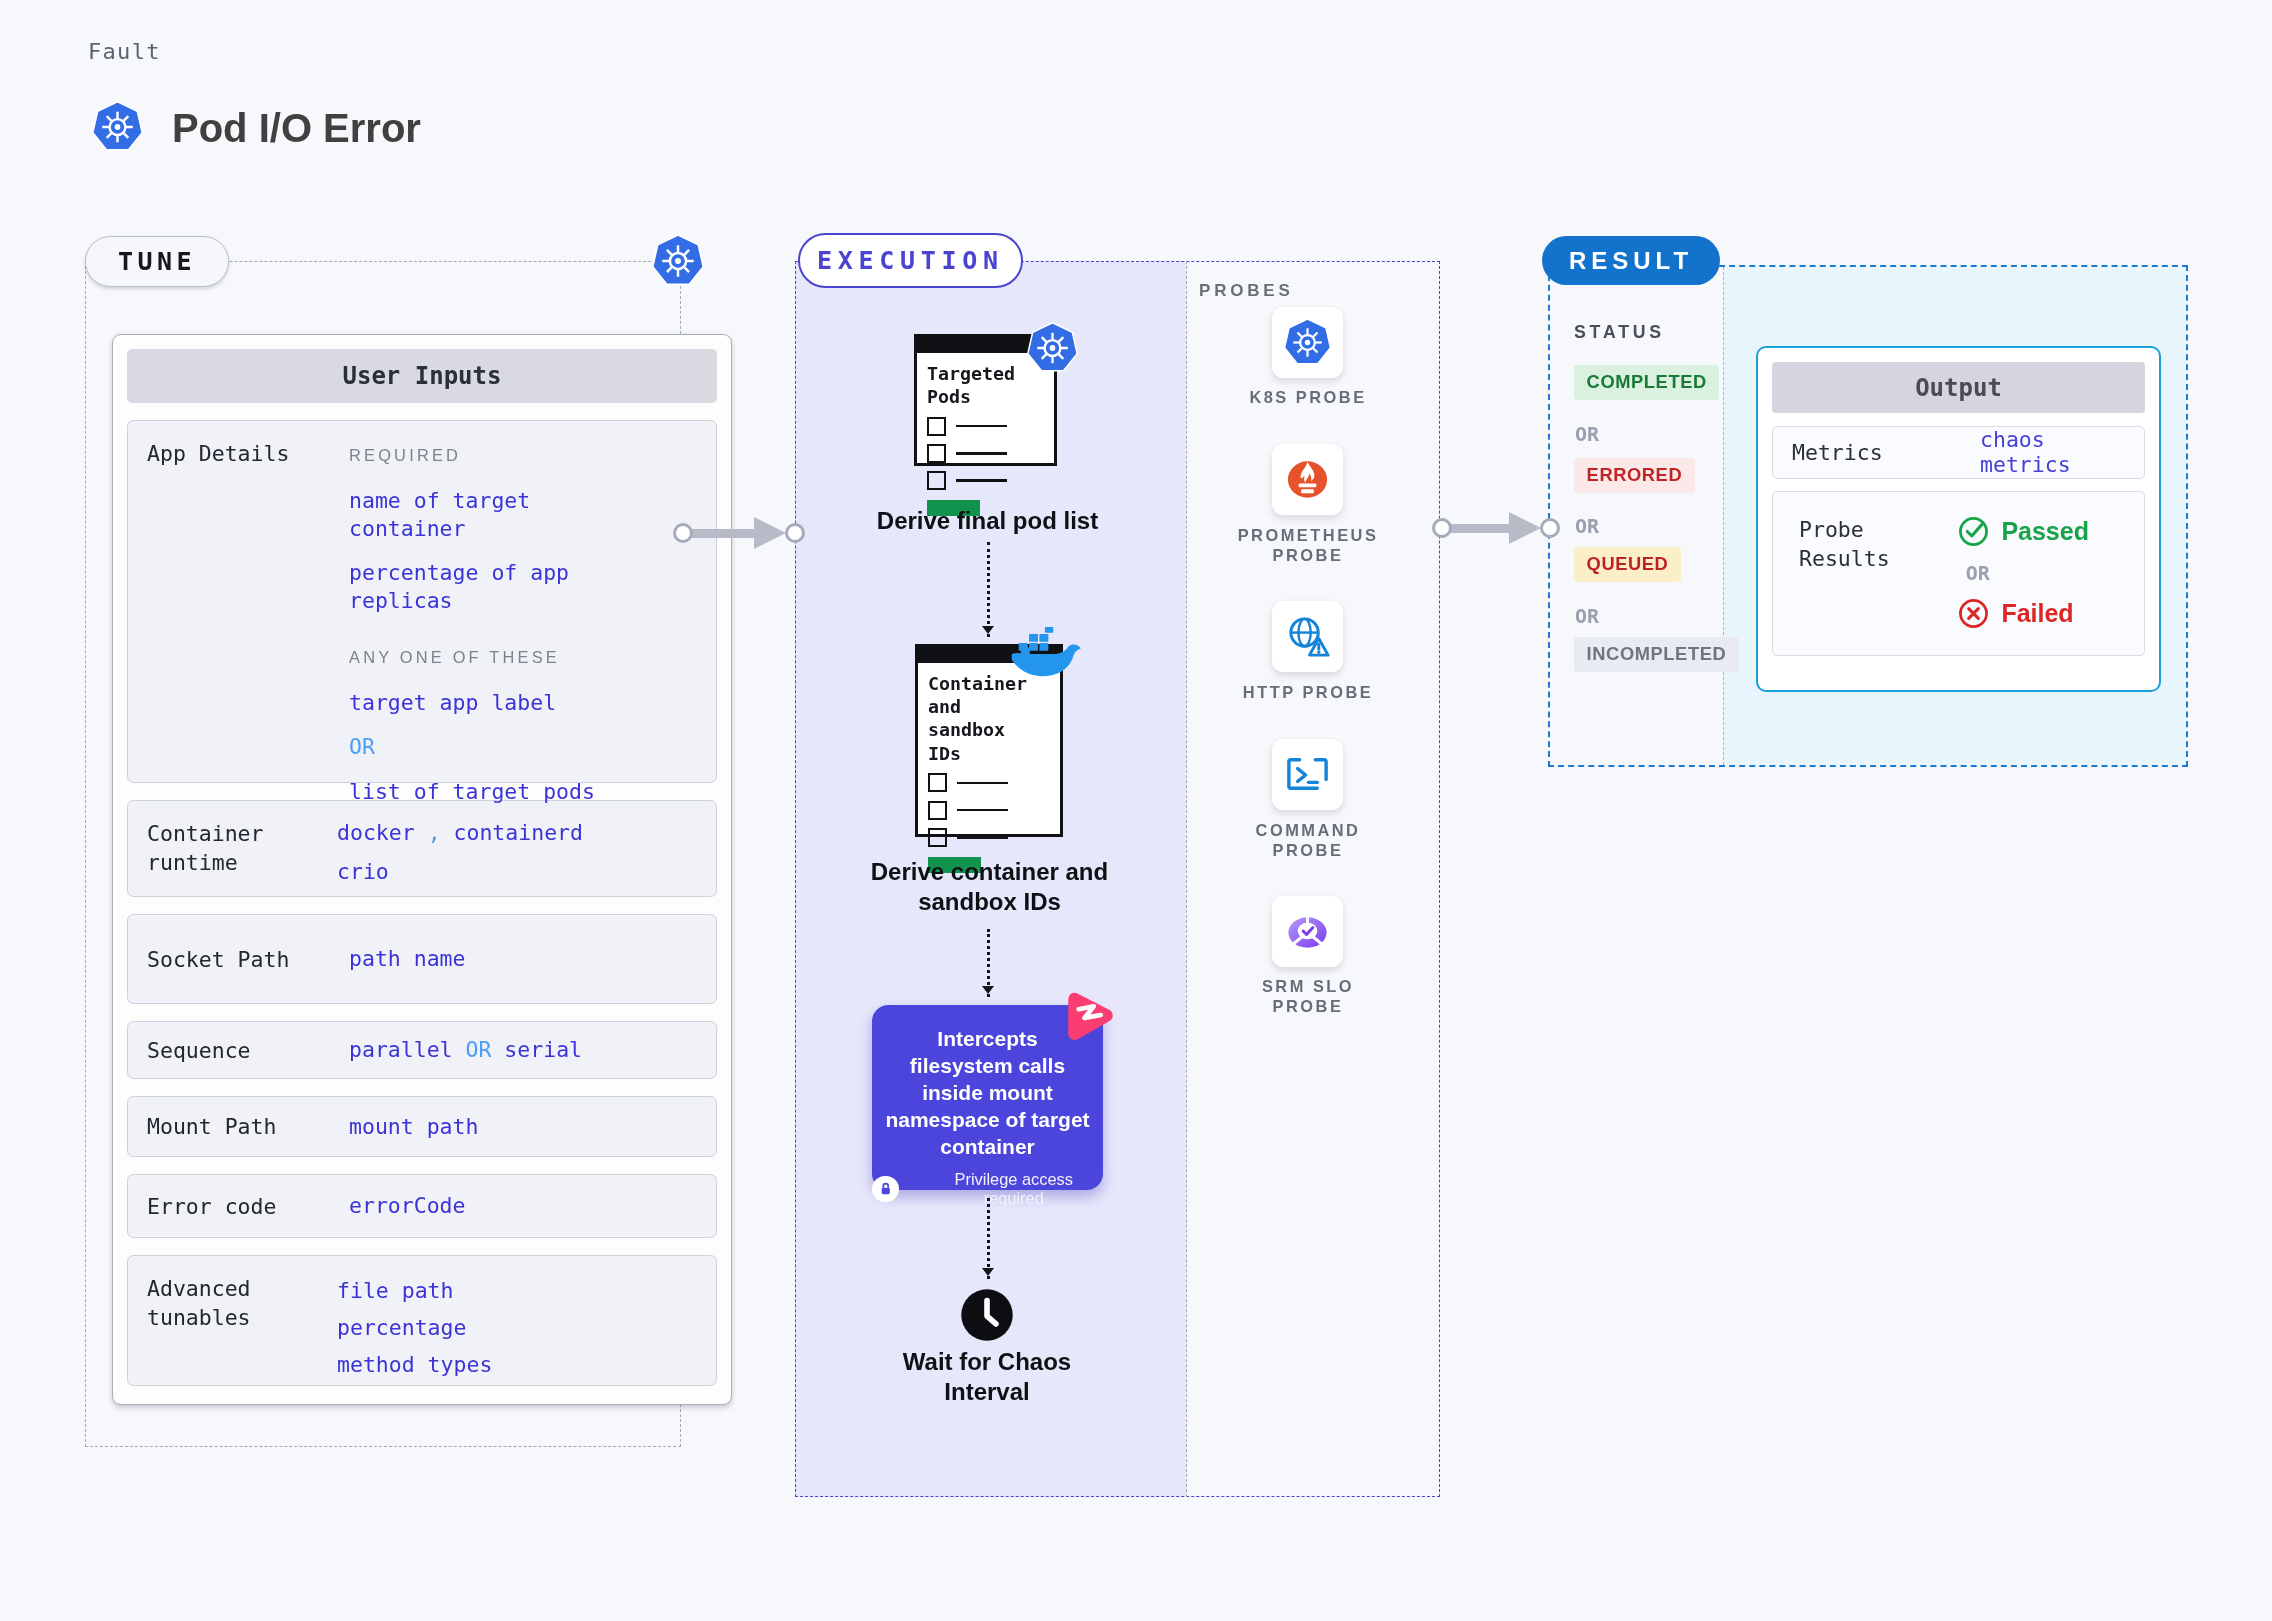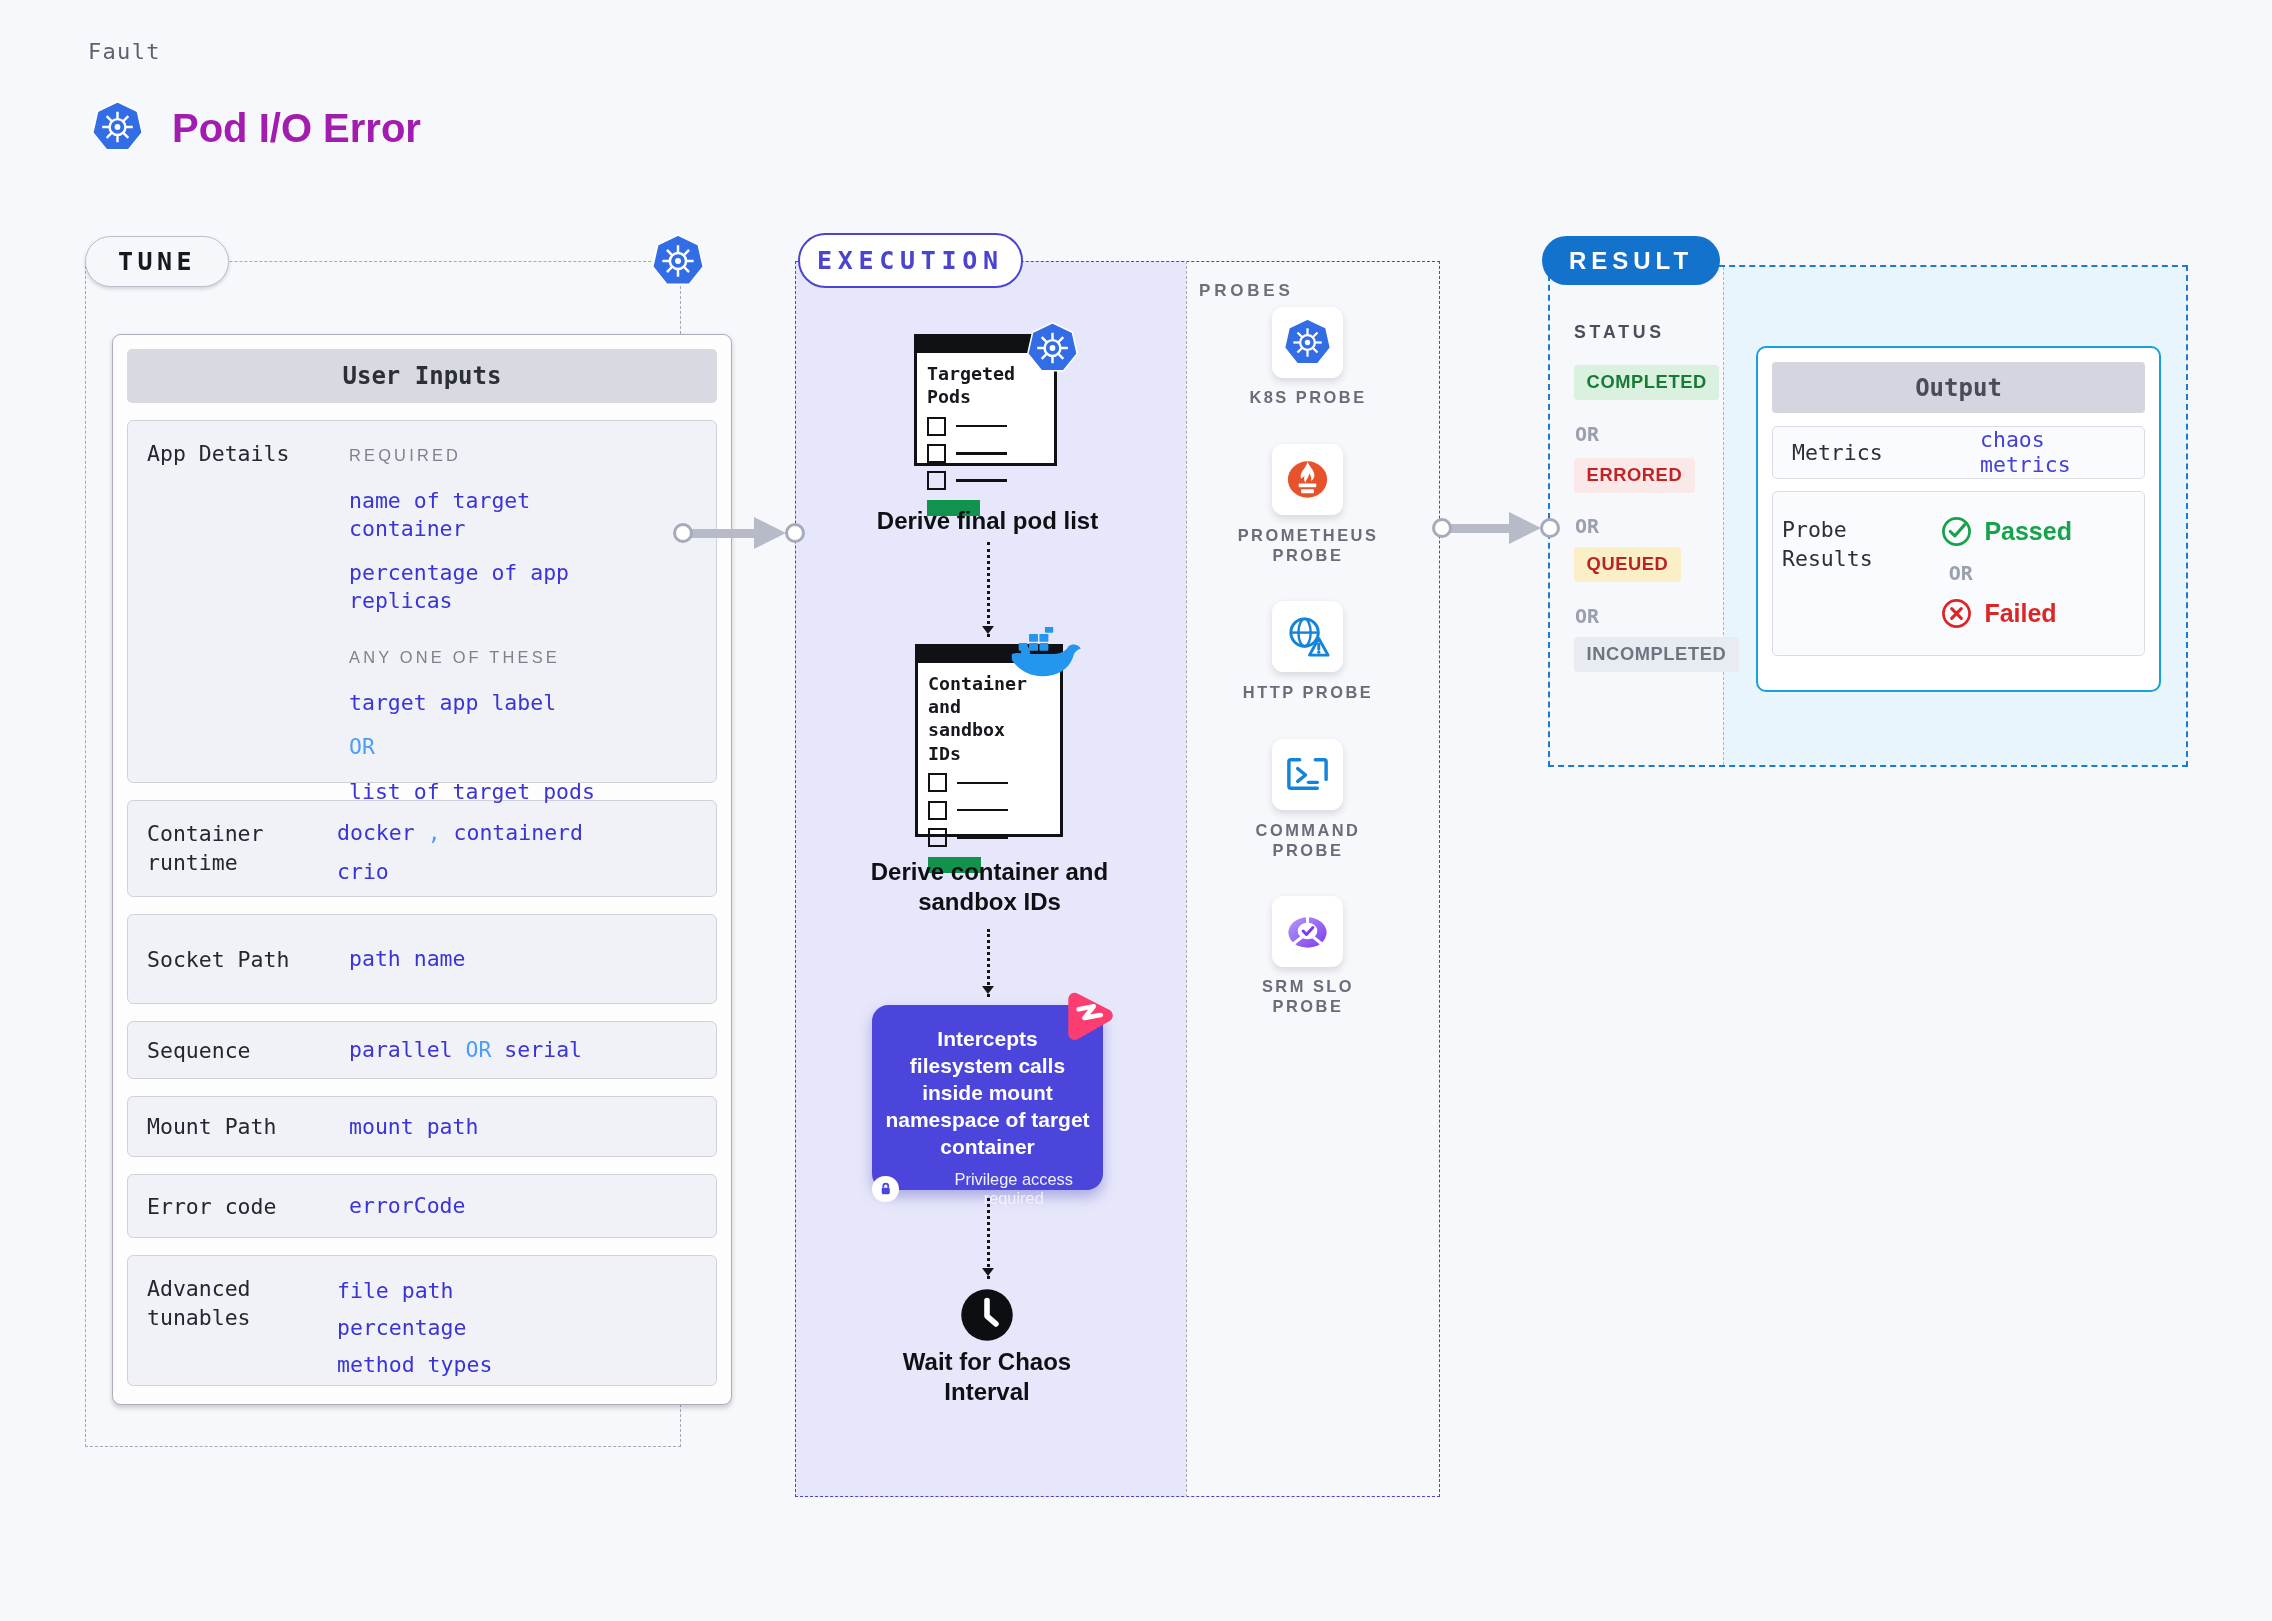--- a/index.html
+++ b/index.html
@@ -3,21 +3,21 @@
 <meta charset="utf-8">
 <style>
   html,body{margin:0;padding:0;background:#f7f8fb;}
   .canvas{position:relative;width:2273px;height:1622px;background:#f7f8fb;overflow:hidden;
           font-family:"Liberation Sans","DejaVu Sans",sans-serif;color:#16181d;}
   .mono{font-family:"DejaVu Sans Mono","Liberation Mono",monospace;}
   .abs{position:absolute;}
 
   
   .eyebrow{left:88px;top:39px;font-size:22px;color:#5b6270;letter-spacing:1.3px;}
-  .page-title{left:172px;top:106px;font-size:40px;font-weight:bold;color:#a21caf;}
+  .page-title{left:172px;top:106px;font-size:40px;font-weight:bold;color:#404040;}
   .header-logo{left:91px;top:100px;width:53px;height:54px;}
 
   
   .pill{display:flex;align-items:center;justify-content:center;border-radius:38px;z-index:6;}
   .pill-tune{left:85px;top:236px;width:142px;height:49px;background:#f6f7fa;border:1.9px solid #b9bec9;
              font-size:25px;font-weight:bold;letter-spacing:4.4px;color:#16181d;box-shadow:0 1.9px 3.8px rgba(40,44,63,.18);}
   .pill-exec{left:798px;top:233px;width:221px;height:51px;background:#ffffff;border:2.5px solid #4a44d0;
              font-size:25px;font-weight:bold;letter-spacing:5.7px;color:#4a44d0;}
   .pill-result{left:1542px;top:236px;width:178px;height:49px;background:#1272cc;color:#fff;
                font-size:24px;font-weight:bold;letter-spacing:5px;}
@@ -99,21 +99,21 @@
   .or-gray{font-size:20px;font-weight:bold;color:#9aa0af;z-index:2;}
 
   .output-card{left:1756px;top:346px;width:405px;height:346px;background:#fff;border:2.5px solid #18a0dd;border-radius:10px;
                z-index:3;box-sizing:border-box;padding:14px;}
   .output-header{height:51px;background:#d5d5e0;border-radius:3.8px;display:flex;align-items:center;justify-content:center;
                  font-size:24px;font-weight:bold;color:#4b4b58;}
   .output-row{background:#fafbfe;border:1.3px solid #d9dce3;border-radius:5px;margin-top:12.6px;box-sizing:border-box;}
   .metrics-row{height:53px;display:flex;align-items:center;padding:0 19px;gap:30px;}
   .metrics-label{font-size:21.5px;color:#2b2f37;width:158px;flex:none;}
   .metrics-value{font-size:21.5px;color:#4440d8;}
-  .proberes-row{height:165px;display:flex;padding:23px 19px 0 9px;}
+  .proberes-row{height:165px;display:flex;padding:23px 19px 0 26px;}
   .proberes-label{font-size:21.5px;line-height:29px;color:#2b2f37;width:158px;flex:none;}
   .pr-line{display:flex;align-items:center;}
   .pr-passed{font-size:25px;font-weight:bold;color:#17a34a;margin-left:11.4px;}
   .pr-failed{font-size:25px;font-weight:bold;color:#dc2626;margin-left:11.4px;}
   .pr-or{margin:12.6px 0 12.6px 8.8px;}
 </style>
 </head>
 <body>
 
 <svg width="0" height="0" style="position:absolute">

